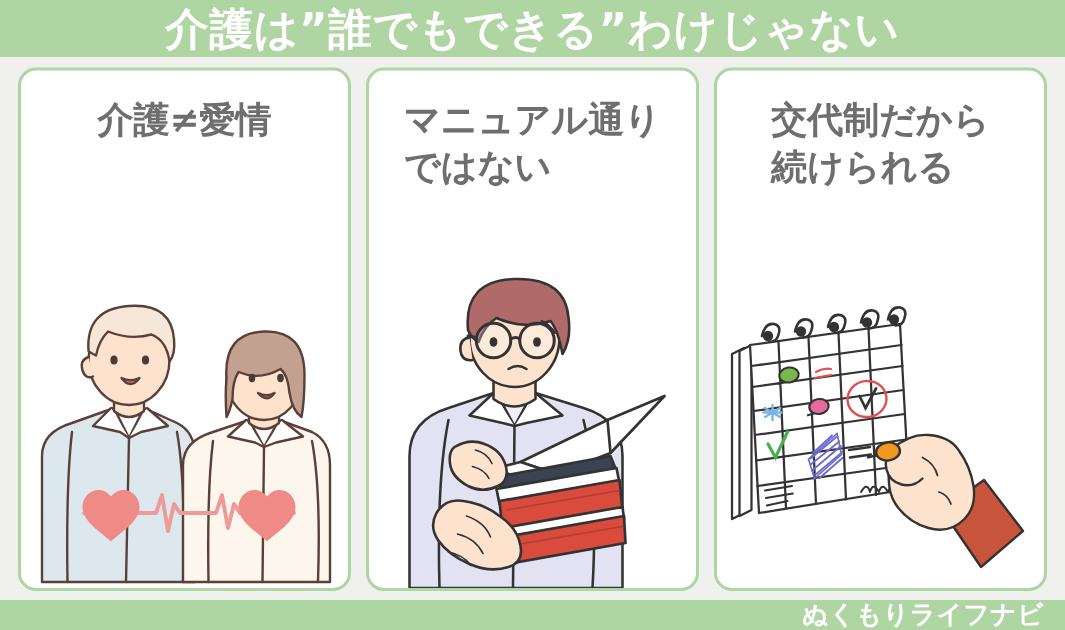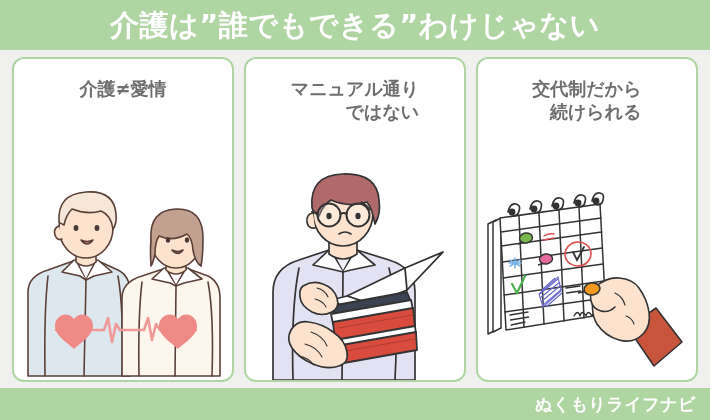--- a/index.html
+++ b/index.html
@@ -16,21 +16,21 @@
   .poster {
     position: relative;
     width: 710px;
     height: 420px;
     background: #f0f0ee;
     display: flex;
     flex-direction: column;
   }
   
   .header {
-    height: 50px;
+    height: 38px;
     background: #aed5a2;
     display: flex;
     align-items: center;
     justify-content: center;
     flex: 0 0 auto;
   }
   .header-title {
     color: #ffffff;
     font-size: 29px;
     font-weight: bold;
@@ -54,41 +54,41 @@
     display: flex;
     flex-direction: column;
     align-items: center;
     overflow: hidden;
     position: relative;
     box-sizing: border-box;
   }
   .card-title {
     margin-top: 18px;
     color: #6e6e6e;
-    font-size: 18px;
+    font-size: 24px;
     font-weight: bold;
     line-height: 1.28;
-    text-align: right;
+    text-align: left;
     white-space: pre-line;
     padding: 0 6px;
   }
   .card-art {
     flex: 1 1 auto;
     width: 100%;
     display: flex;
     align-items: flex-end;
     justify-content: center;
     overflow: hidden;
   }
   .card-art svg {
     display: block;
   }
   
   .footer {
-    height: 32px;
+    height: 20px;
     background: #aed5a2;
     display: flex;
     align-items: center;
     justify-content: flex-end;
     flex: 0 0 auto;
     padding-right: 14px;
     box-sizing: border-box;
   }
   .footer-brand {
     color: #ffffff;

